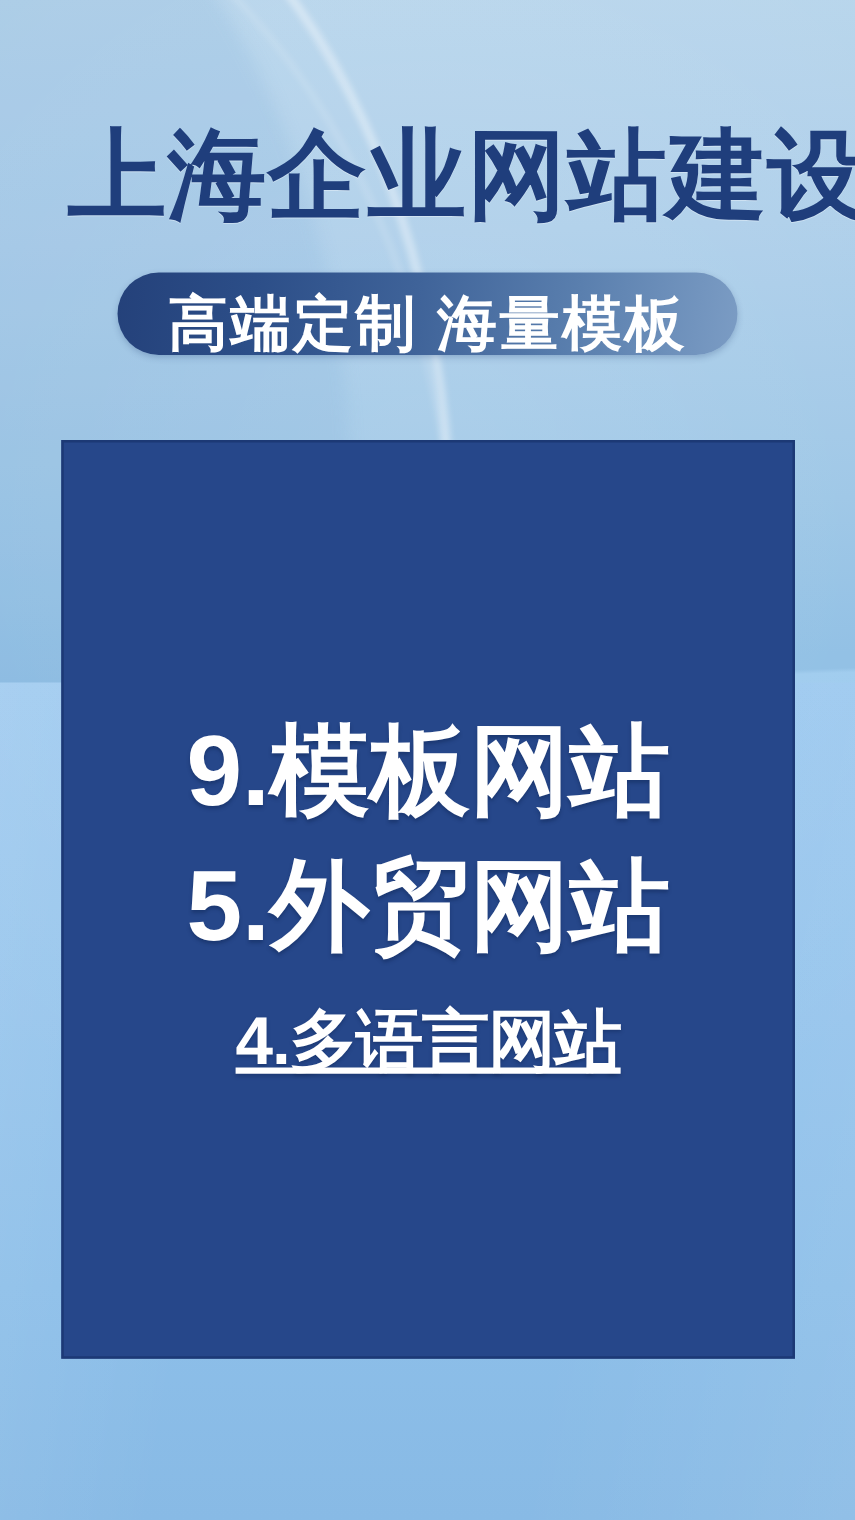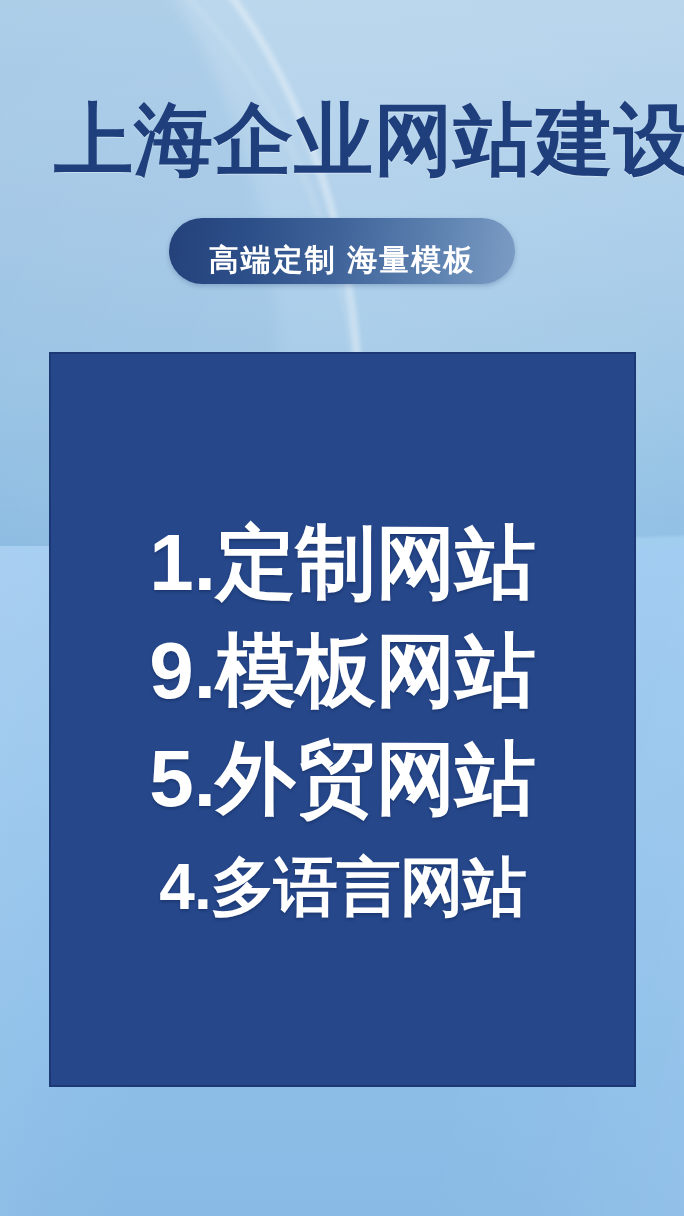--- a/index.html
+++ b/index.html
@@ -157,21 +157,21 @@
     border-radius: 33px;
     background: linear-gradient(96deg,
         #24417a 0%,
         #2c4e88 22%,
         #3f6399 48%,
         #5a7fae 74%,
         #7b9cc4 100%);
     box-shadow: 0 2px 5px rgba(30,60,110,0.25);
   }
   .badge-text {
-    font-size: 30px;
+    font-size: 48px;
     line-height: 48px;
     font-weight: 700;
     color: #ffffff;
     letter-spacing: 2px;
     white-space: nowrap;
     margin-top: 18px;
   }
 
   
   .panel {
@@ -200,22 +200,23 @@
     color: #ffffff;
     font-weight: 700;
     white-space: nowrap;
     letter-spacing: 0px;
     text-shadow: 0 2px 3px rgba(10,30,70,0.35);
     margin: 0;
     font-size: 80px;
     line-height: 108px;
   }
   .list-item.wide {
-    font-size: 64px;
+    font-size: 54px;
     letter-spacing: -1px;
+    text-decoration: underline;
   }
 </style>
 </head>
 <body>
 
 <div id="poster">
 
   <div class="bg-base"></div>
   <div class="bg-arc-shade"></div>
   <div class="bg-arc"></div>
@@ -229,20 +230,19 @@
   <div class="headline">上海企业网站建设</div>
 
   <div class="badge-wrap">
     <div class="badge">
       <span class="badge-text">高端定制 海量模板</span>
     </div>
   </div>
 
   <div class="panel">
     <div class="panel-list">
-      <div class="list-item">1.定制网站</div>
       <div class="list-item">9.模板网站</div>
       <div class="list-item">5.外贸网站</div>
       <div class="list-item wide">4.多语言网站</div>
     </div>
   </div>
 
 </div>
 
 </body></html>

